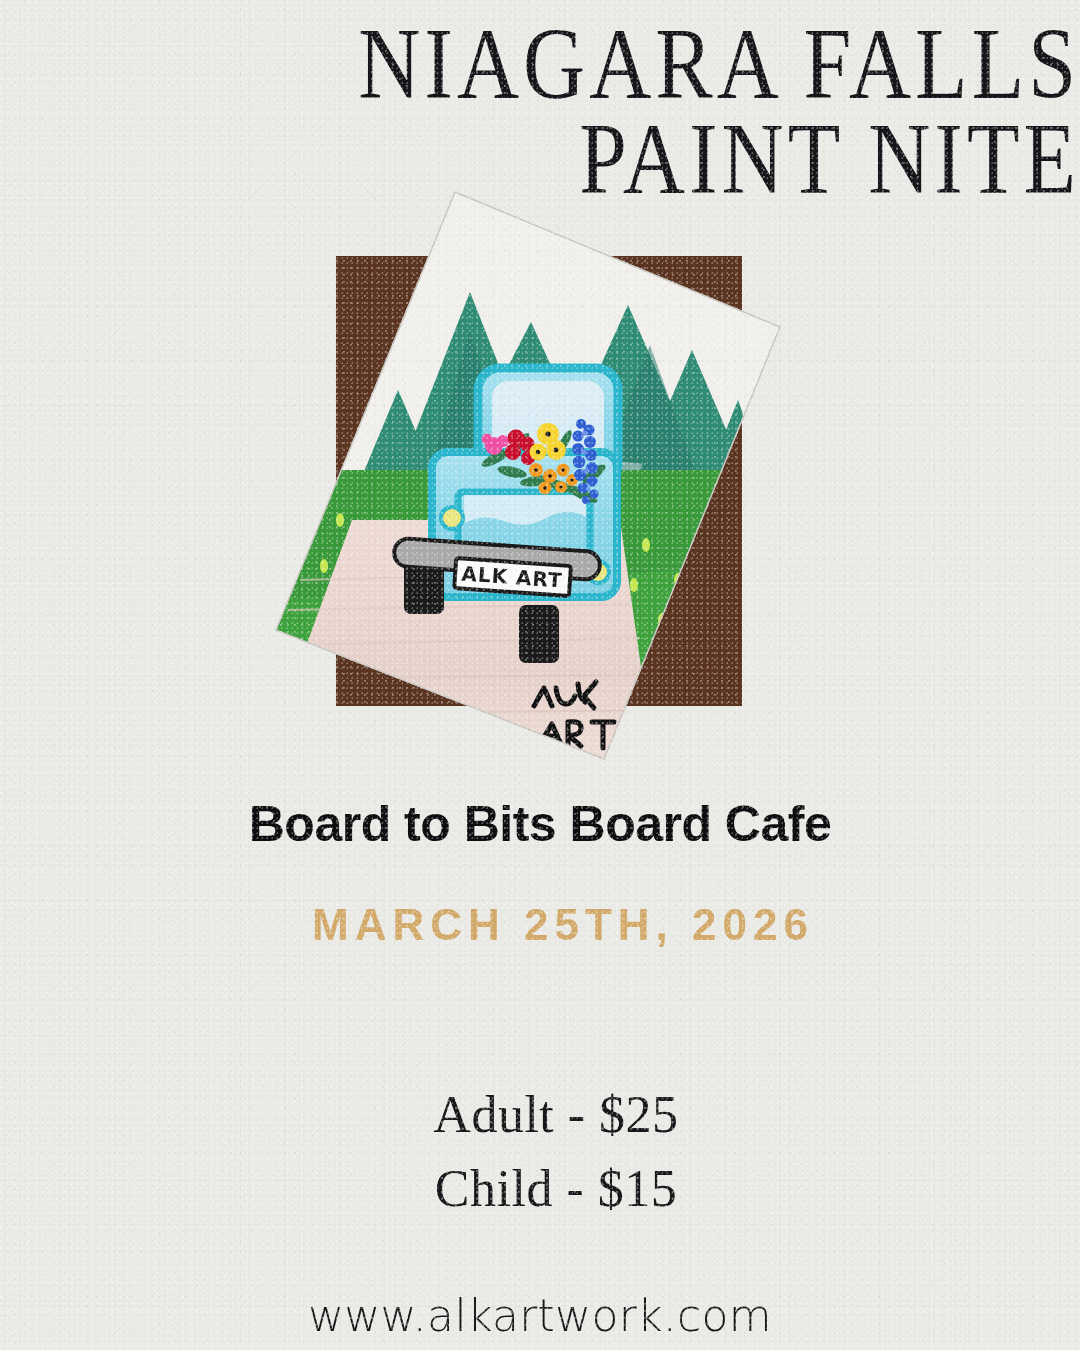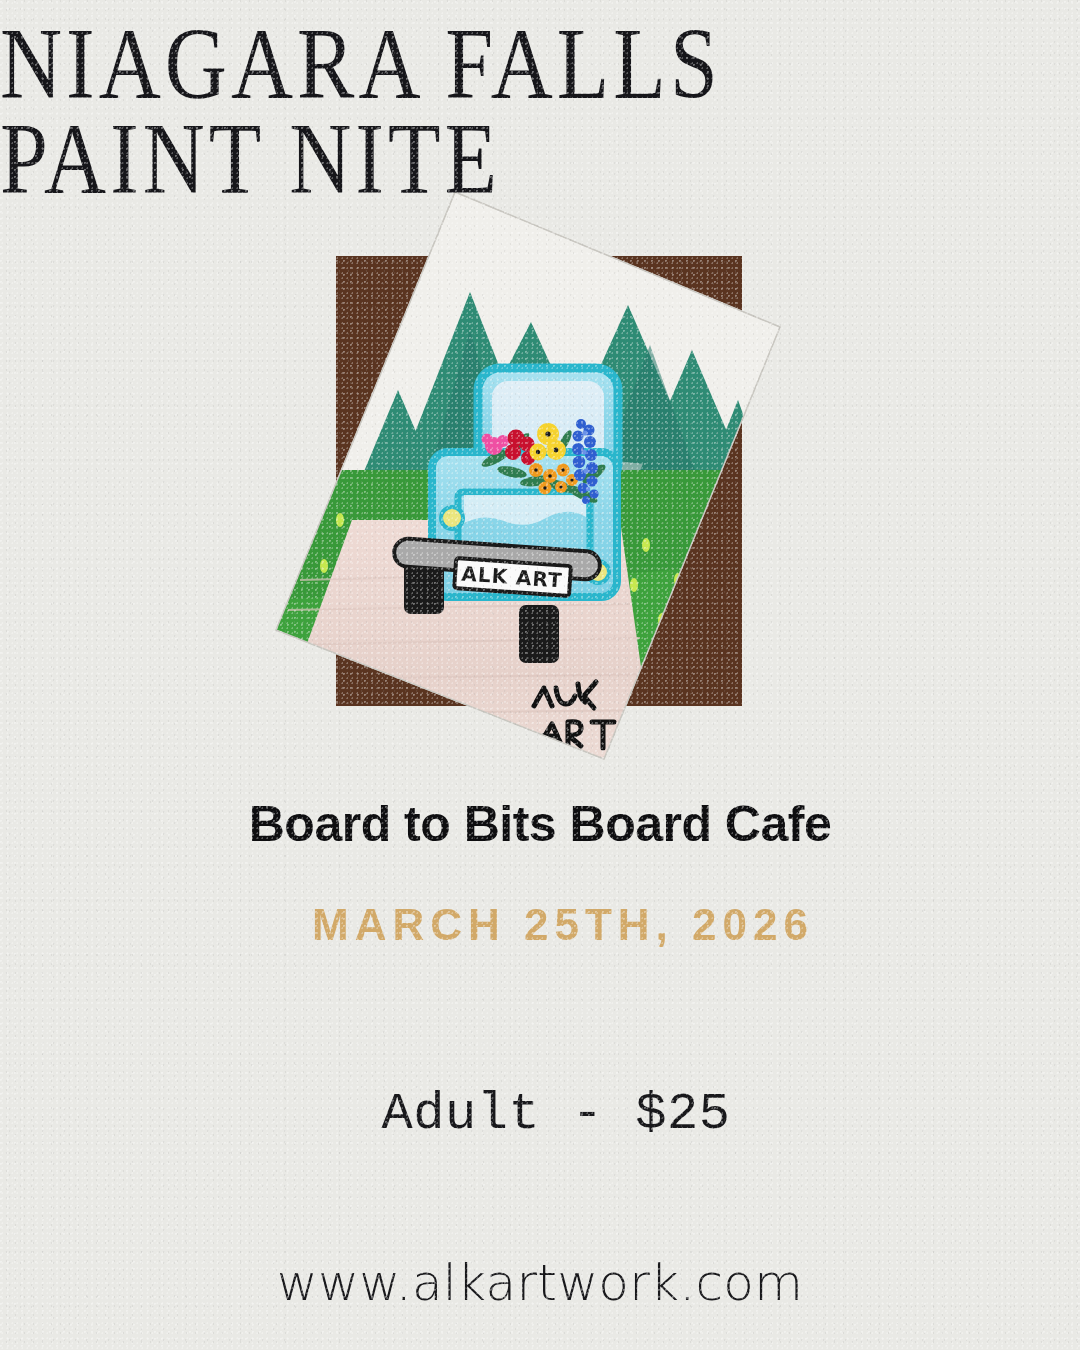--- a/index.html
+++ b/index.html
@@ -27,21 +27,21 @@
       radial-gradient(circle at 71% 9%,  rgba(160,160,160,.35) 0 0.7px, transparent 1px),
       radial-gradient(circle at 44% 63%, rgba(255,255,255,.6) 0 0.7px, transparent 1px),
       radial-gradient(circle at 88% 81%, rgba(150,150,150,.3) 0 0.7px, transparent 1px);
     background-size:7px 7px, 9px 9px, 5px 5px, 11px 11px;
   }
 
   
   .title-block {
     position:absolute;
     top:14px; left:0; right:0;
-    text-align:left;
+    text-align:right;
     z-index:5;
   }
   .title-line {
     font-family:"Liberation Serif", serif;
     color:#16161a;
     font-size:86px;
     line-height:0.99;
     letter-spacing:4px;
     transform:scaleY(1.18);
     transform-origin:top center;
@@ -83,35 +83,35 @@
     line-height:1.24;
     padding-left:46px;
   }
 
   .price-block {
     position:absolute; left:0; right:0; top:1078px;
     text-align:center;
     z-index:6;
   }
   .price-line {
-    font-family:Liberation Mono, monospace;
+    font-family:Liberation Serif, serif;
     font-weight:300;
     font-size:52px;
     letter-spacing:0.5px;
     color:#18181b;
     line-height:1.42;
     padding-left:32px;
   }
 
   .website {
-    position:absolute; left:0; right:0; top:1254px;
+    position:absolute; left:0; right:0; top:1290px;
     text-align:center;
     font-family:"DejaVu Sans", sans-serif;
     font-weight:300;
-    font-size:50px;
+    font-size:44px;
     letter-spacing:0.3px;
     color:#18181b;
     z-index:6;
   }
 </style>
 </head>
 <body>
 
 <div class="artwork">
   <svg class="art-svg" width="1080" height="1350" viewBox="0 0 1080 1350">
@@ -314,17 +314,18 @@
 </div>
 
 <div class="venue">Board to Bits Board Cafe</div>
 
 <div class="date-block">
   <div class="date-line">MARCH 25TH, 2026</div>
 </div>
 
 <div class="price-block">
   <div class="price-line">Adult - $25</div>
+  <div class="price-line">Child - $15</div>
 </div>
 
 <div class="website">www.alkartwork.com</div>
 
 <div class="noise"></div>
 
 </body></html>

